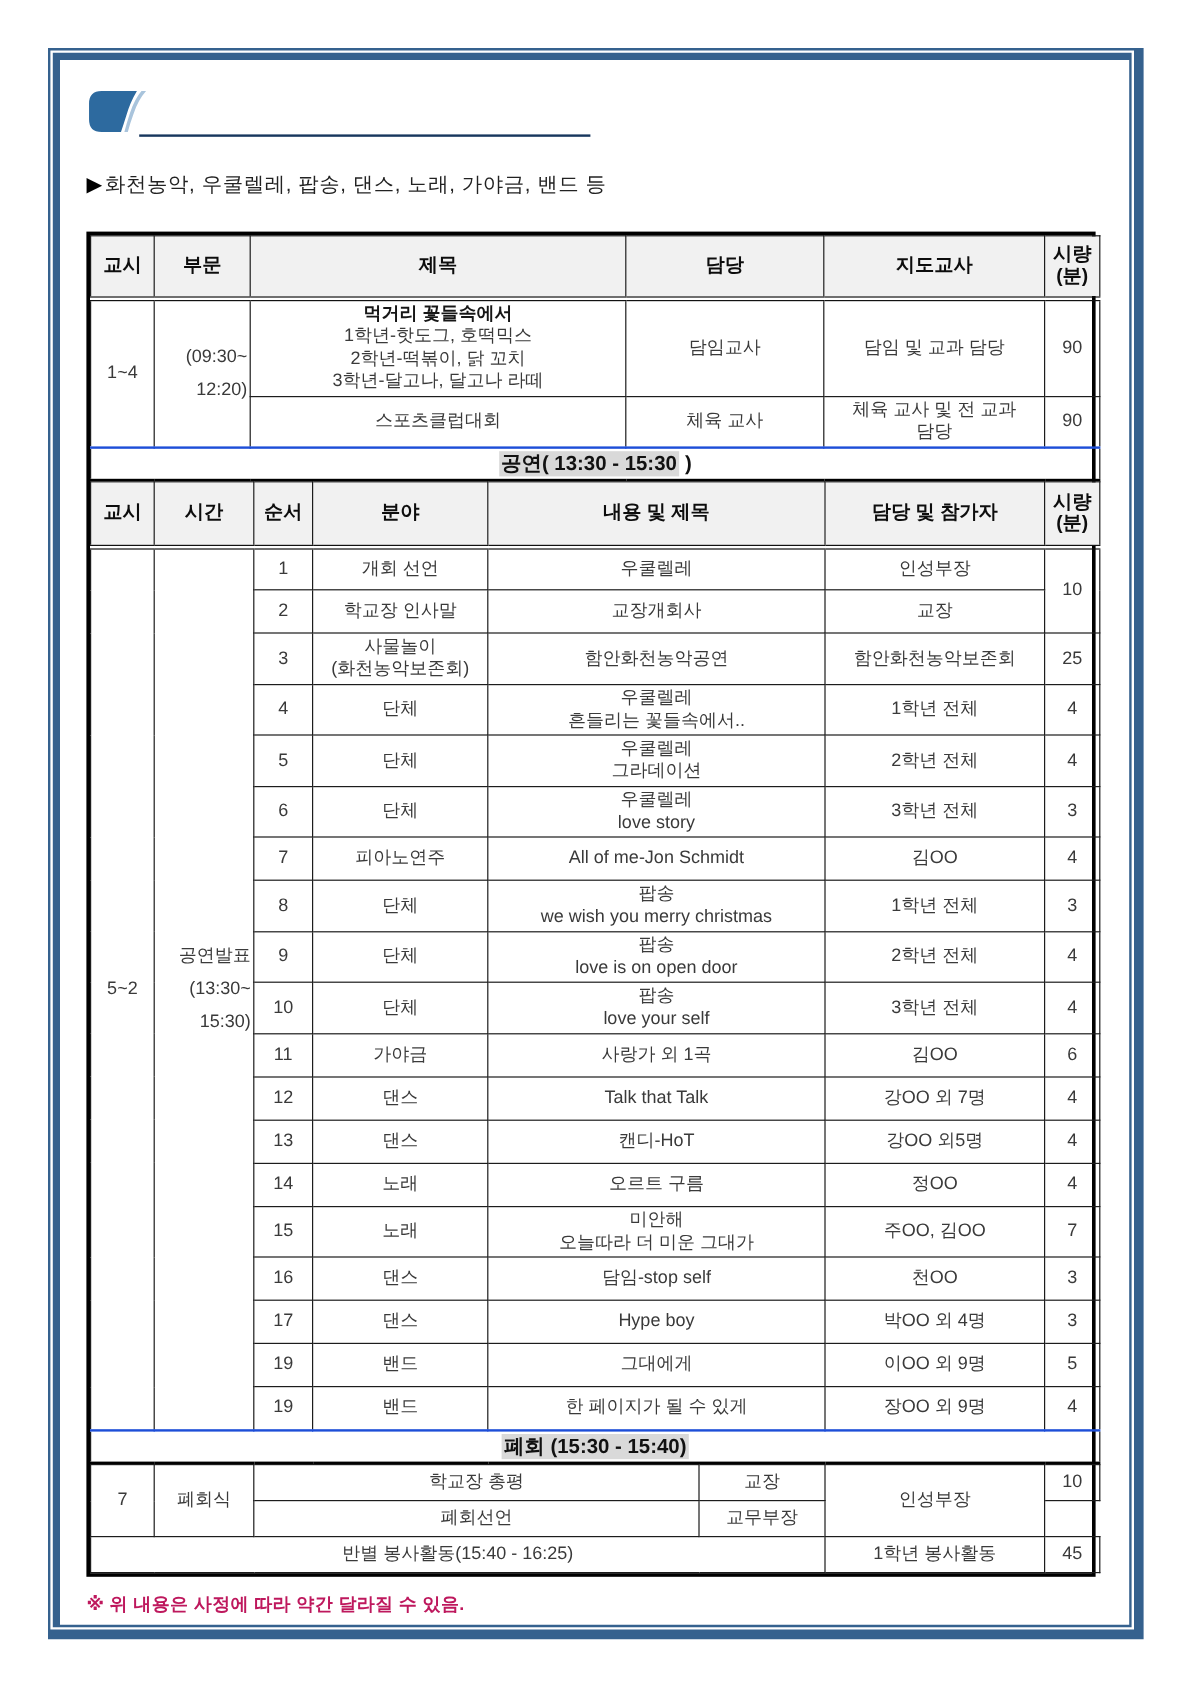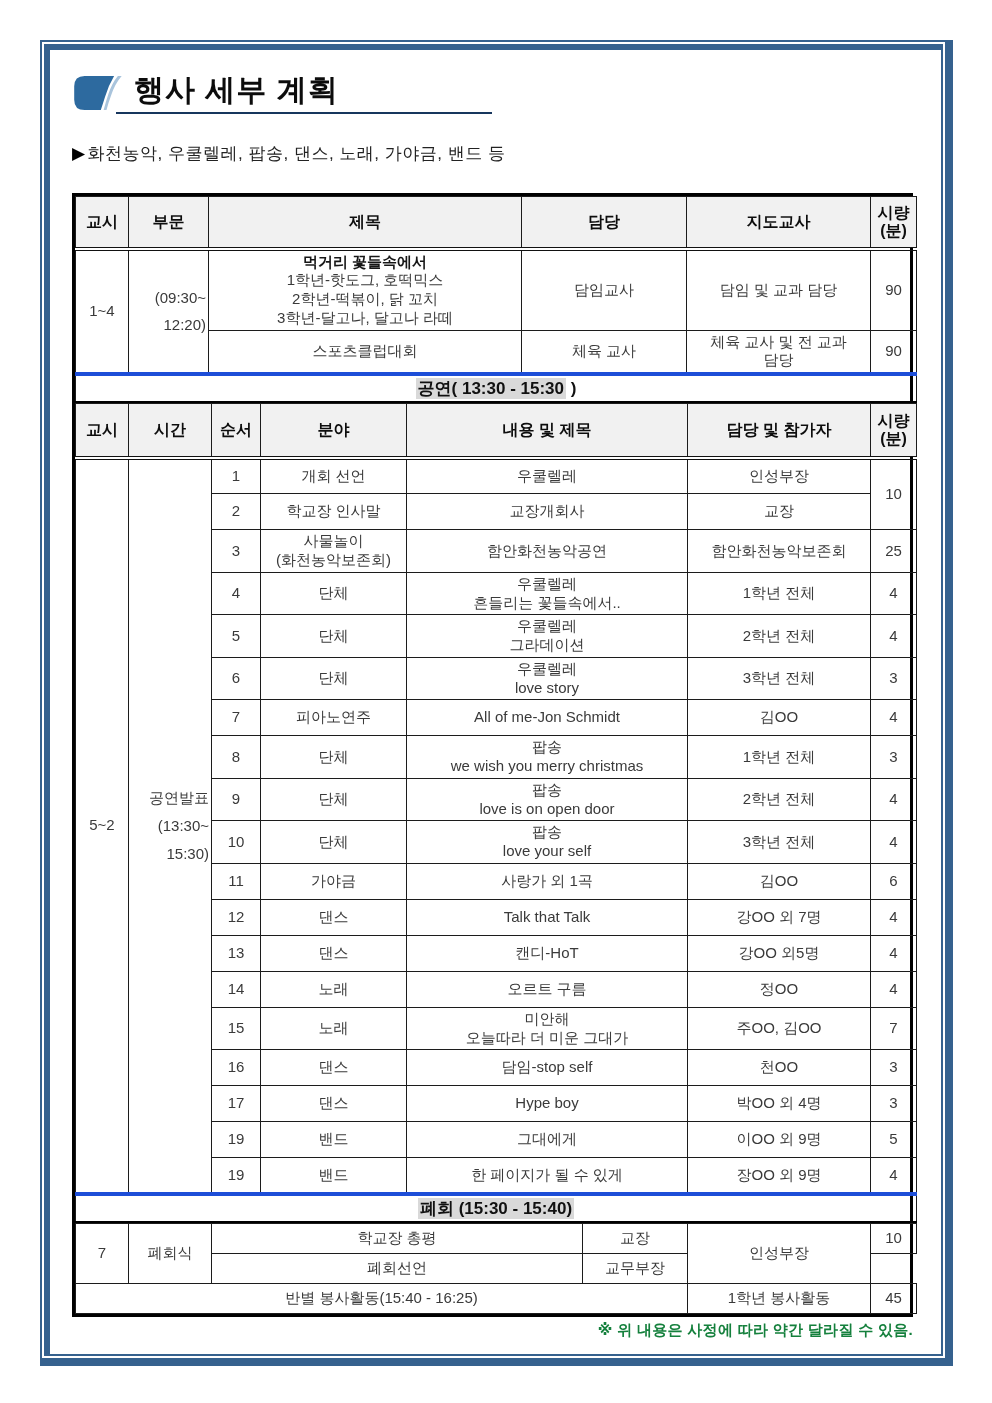--- a/index.html
+++ b/index.html
@@ -54,47 +54,46 @@
   }
   .t1 thead th { height:52px; }
   .t1 td { height:42px; }
   .t2 thead th { height:54px; }
   .t2 td { height:36px; }
   .t3 td { height:30px; }
   td.bold, .line-b { font-weight:bold; color:#161616; }
   td.spread { line-height:1.85;text-align:right; }
   td.banner {
     height:22px; font-weight:bold; font-size:17px; color:#111;
-    border-top:4px solid #1d4ed8; border-bottom:2px solid #000;
+    border-top:2px solid #1d4ed8; border-bottom:2px solid #000;
     white-space:nowrap;
   }
   td.banner .hl { background:#d9d9d9; padding:1px 2px; }
   .footer-note {
-    margin-top:4px; text-align:right;
-    font-size:15px; font-weight:bold; color:#15803d; letter-spacing:0.3px;
+    margin-top:14px; text-align:left;
+    font-size:15px; font-weight:bold; color:#be185d; letter-spacing:0.3px;
   }
 </style>
 </head>
 <body>
 
 <div class="page">
   <div class="frame-outer">
     <div class="frame-inner"></div>
   </div>
 
   <div class="content">
 
     <div class="title-block">
       <div class="title-rule"></div>
       <svg class="title-icon" viewBox="0 0 52 40">
         <path d="M13 2 H46 Q40 12 36 24 Q33 32 31 38 H13 Q2 38 2 27 V13 Q2 2 13 2 Z" fill="#2D6A9F"></path>
         <path d="M46 2 Q40 12 36 24 Q33 32 31 38 H36 Q38 30 41 22 Q45 10 52 2 Z" fill="#A9C4DC"></path>
         <path d="M44 2 Q38 12 34.5 24 Q32 32 30 38 H33 Q35 30 38 21 Q42 9 48 2 Z" fill="#ffffff"></path>
       </svg>
-      <h1 class="doc-title">행사 세부 계획</h1>
     </div>
 
     <p class="subtitle"><span class="tri">▶</span><span>화천농악, 우쿨렐레, 팝송, 댄스, 노래, 가야금, 밴드 등</span></p>
 
     <div class="doc-tables">
 
       <table class="tbl t1">
         <colgroup>
           <col style="width:53px">
             <col style="width:80px">

